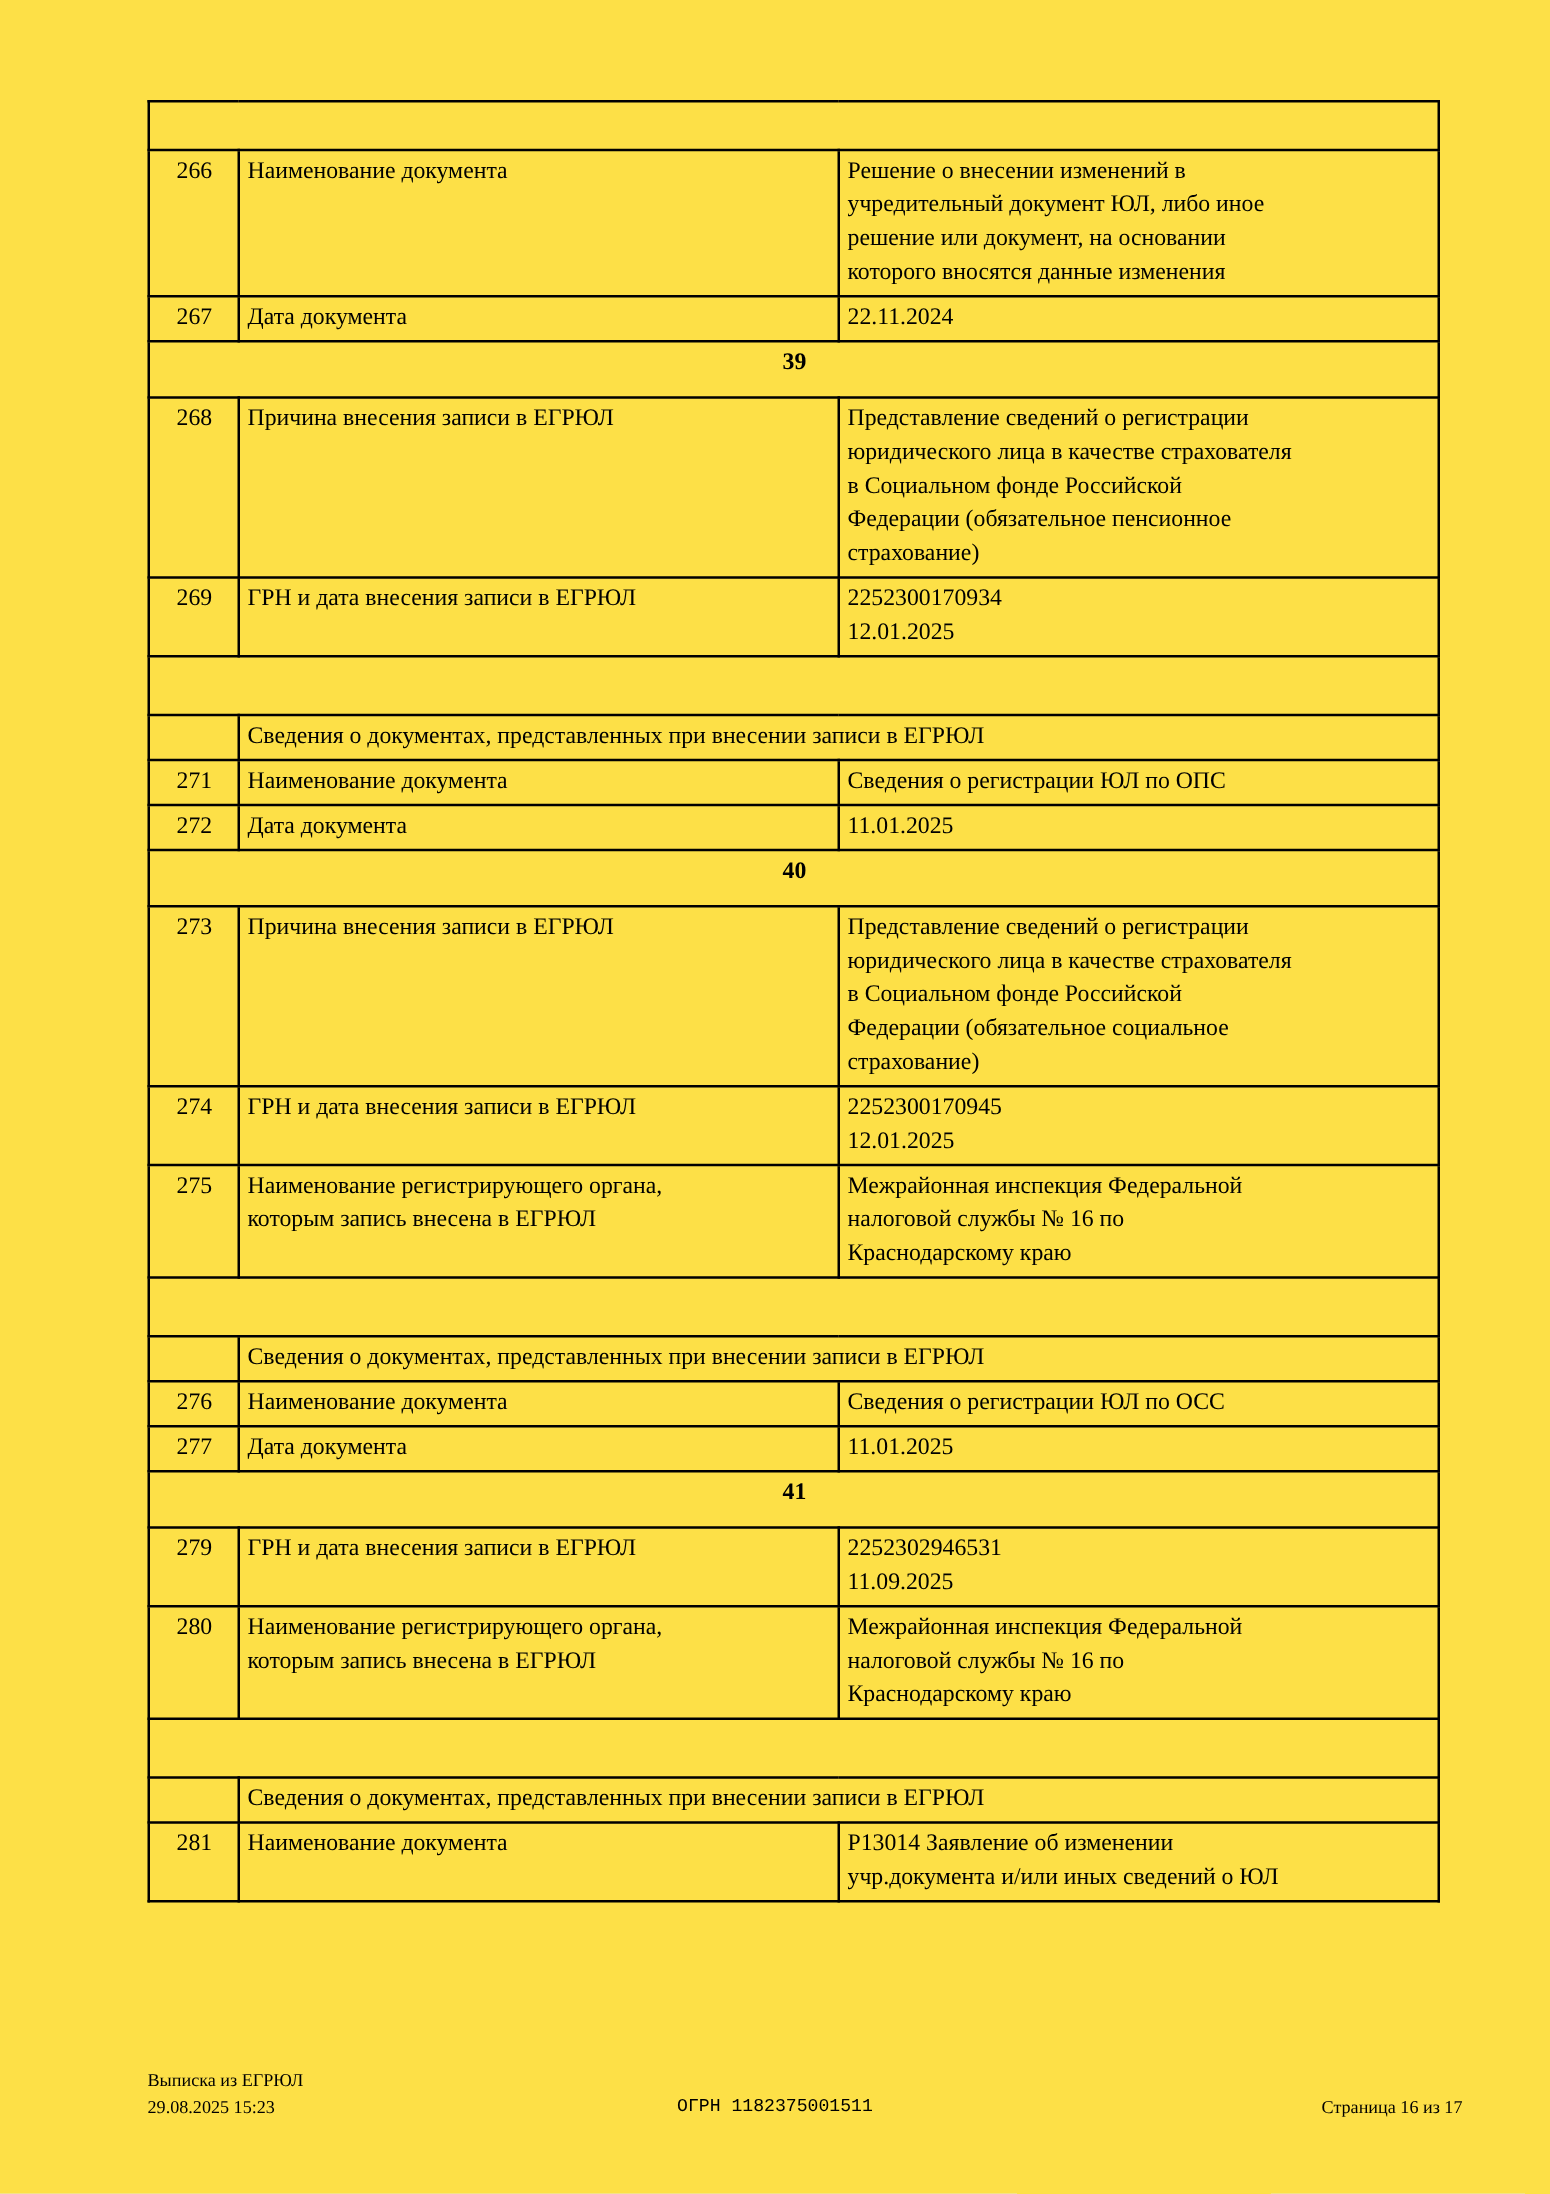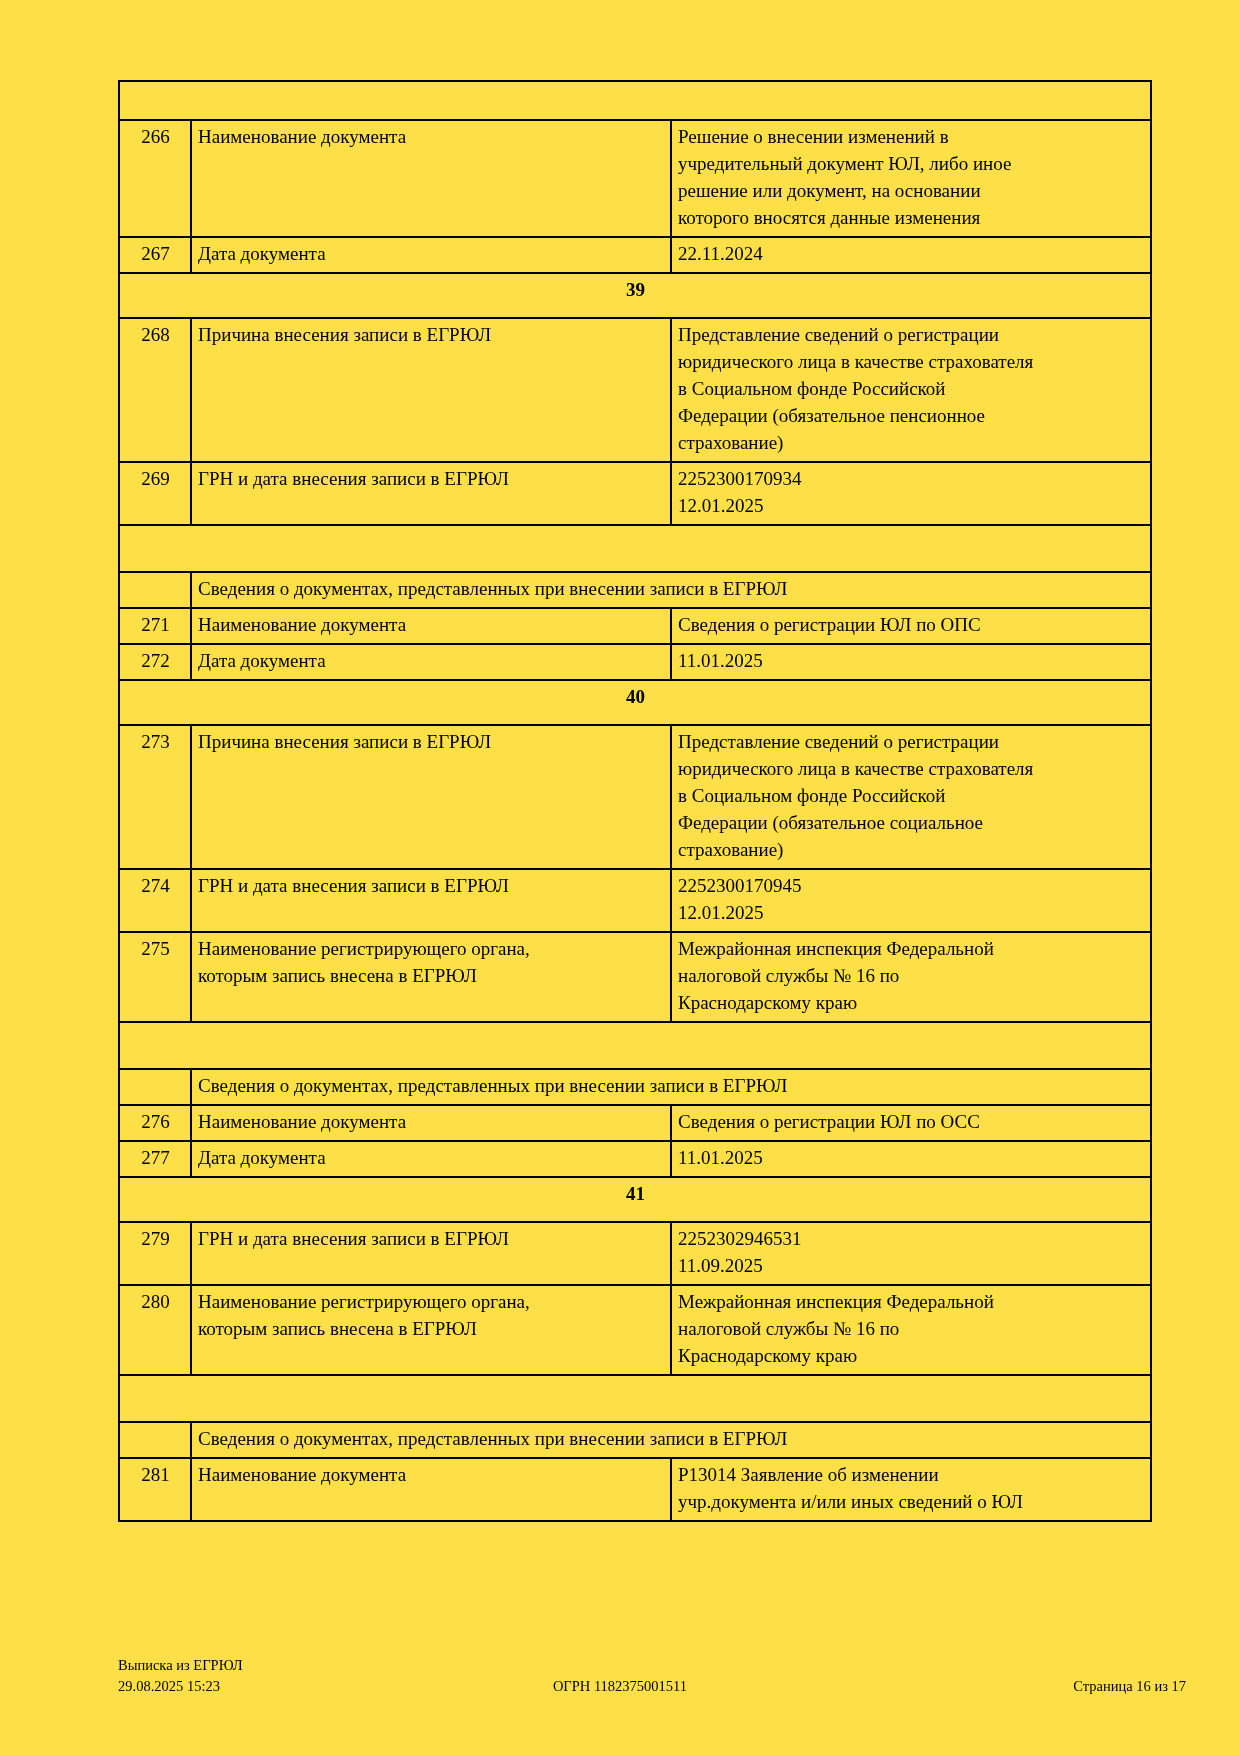--- a/index.html
+++ b/index.html
@@ -63,24 +63,25 @@
     position: absolute;
     left: 118px;
     top: 0;
   }
   .footer-center {
     position: absolute;
     left: 0;
     top: 21px;
     width: 1240px;
     text-align: center;
+    font-family: Liberation Mono, monospace;
   }
   .footer-right {
     position: absolute;
-    right: 54px;
+    right: 70px;
     top: 21px;
     text-align: left;
   }
 </style>
 </head>
 <body>
 
 <div class="page">
 
   <table class="doc-table">

